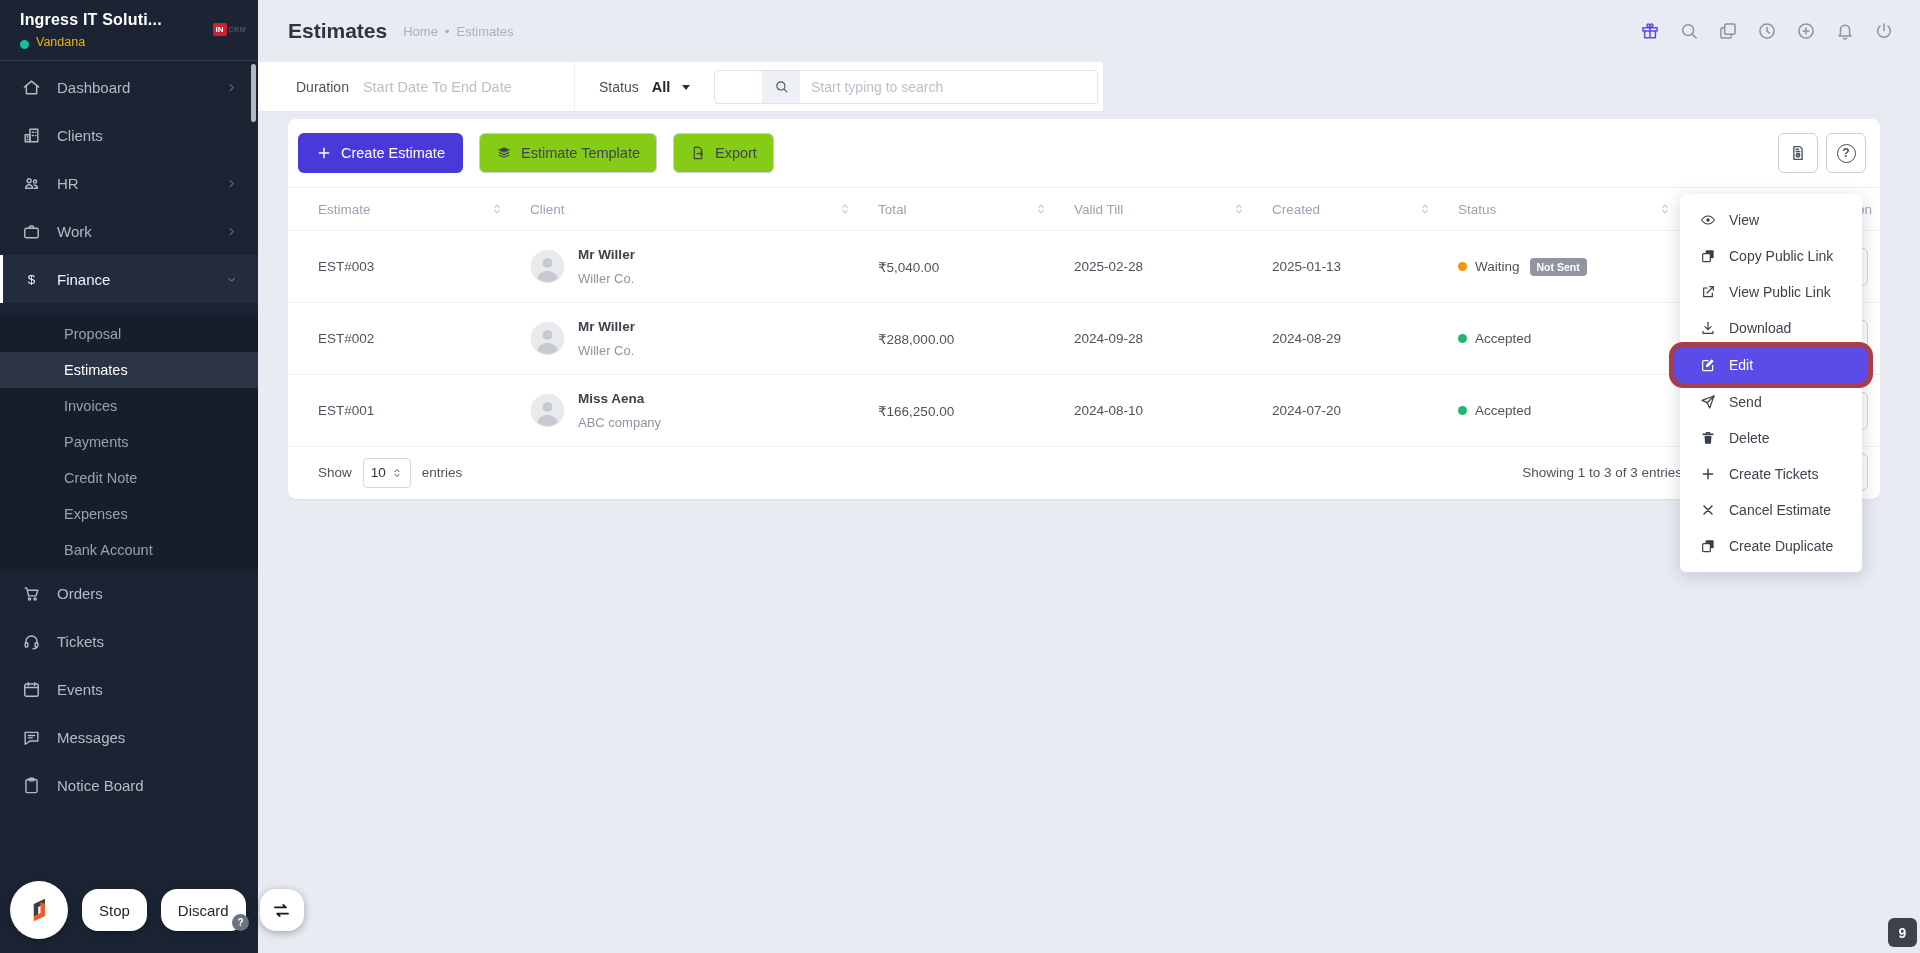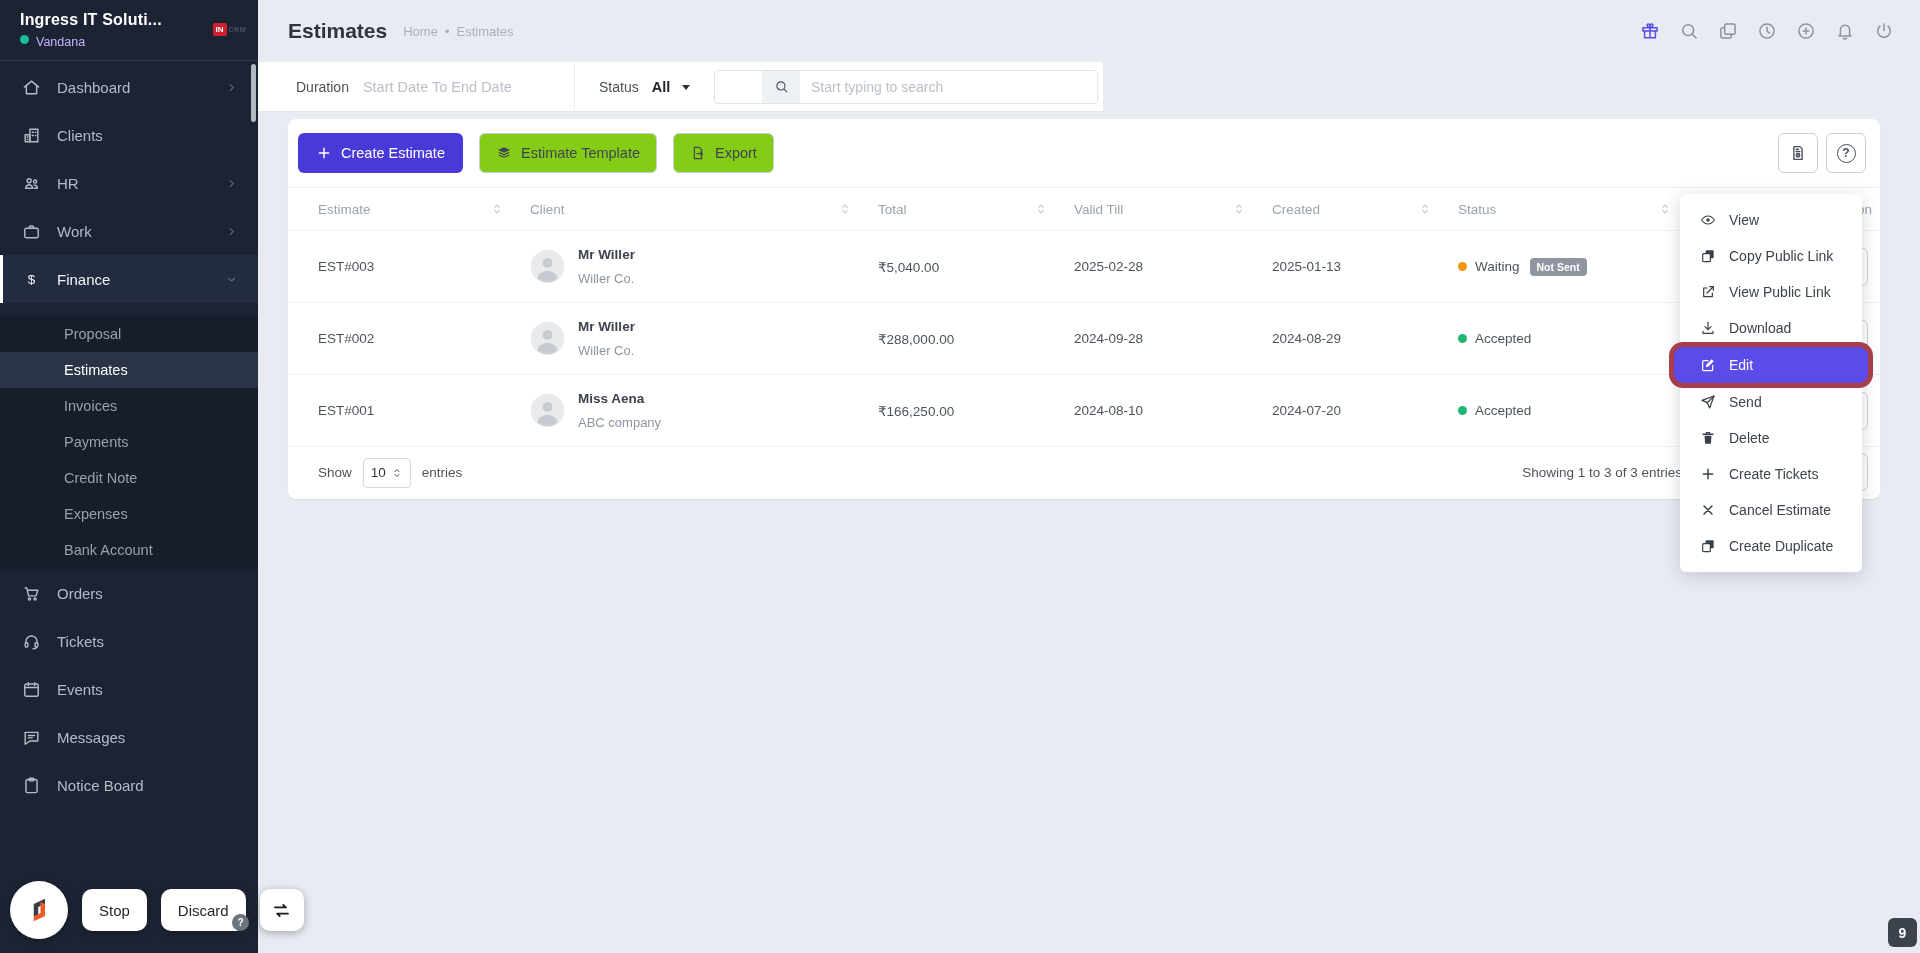--- a/index.html
+++ b/index.html
@@ -7,21 +7,21 @@
   body {
     position:relative; overflow:hidden; background:#e8ebf2;
     font-family:"Liberation Sans","DejaVu Sans",sans-serif; color:#3f4651;
   }
   [data-icon] svg { width:100%; height:100%; display:block; }
 
   
   .sidebar { position:absolute; left:0; top:0; bottom:0; width:258px; background:#1c2434; z-index:40; }
   .side-head { position:relative; height:61px; border-bottom:1px solid rgba(255,255,255,.09); padding:11px 14px 0 20px; }
   .company { color:#fff; font-size:16px; font-weight:bold; letter-spacing:.2px; }
-  .userline { margin-top:6px; display:flex; align-items:flex-start; gap:7px; font-size:12.5px; color:#c4b5fd; }
+  .userline { margin-top:6px; display:flex; align-items:flex-end; gap:7px; font-size:12.5px; color:#eab308; }
   .udot { width:9px; height:9px; border-radius:50%; background:#1abc9c; }
   .crm-badge { position:absolute; right:12px; top:23px; display:flex; align-items:center; gap:2px; }
   .crm-in { background:#cf2030; color:#fff; font-size:8px; font-weight:bold; padding:2px 3px; border-radius:2px; }
   .crm-rest { color:#4a5364; font-size:7px; font-weight:bold; letter-spacing:.5px; }
   .side-scrollthumb { position:absolute; right:2px; top:64px; width:5px; height:58px; background:#c3c8d2; border-radius:3px; opacity:.9; z-index:5; }
   .s-nav { padding-top:2px; }
   .s-item { height:48px; display:flex; align-items:center; padding:0 20px 0 22px; gap:16px; font-size:15px; color:#b4bbc7; cursor:pointer; position:relative; }
   .s-ic { width:19px; height:19px; flex:none; }
   .s-label { flex:1; }
   .s-chev { width:13px; height:13px; color:#8791a0; flex:none; }
@@ -98,21 +98,21 @@
   .ctx { position:absolute; left:1680px; top:194px; width:182px; background:#fff; border-radius:6px; box-shadow:0 4px 18px rgba(30,35,60,.18); padding:8px 0; z-index:60; }
   .ctx-item { height:36px; display:flex; align-items:center; gap:13px; padding:0 12px 0 20px; font-size:14px; color:#3c434d; cursor:pointer; }
   .ctx-ic { width:16px; height:16px; color:#394049; flex:none; }
   .ctx-item.active { background:#5b4be8; color:#fff; margin:1px -6px; padding-left:26px; border-radius:9px; box-shadow:0 0 0 5px #a83d4c; position:relative; z-index:2; }
   .ctx-item.active .ctx-ic { color:#fff; }
 
   
   .fab-wrap { position:absolute; left:10px; bottom:14px; display:flex; align-items:center; gap:14px; z-index:70; }
   .fab-logo { width:58px; height:58px; border-radius:50%; background:#fff; box-shadow:0 2px 8px rgba(0,0,0,.3); display:flex; align-items:center; justify-content:center; cursor:pointer; }
   .fab-logo span { width:36px; height:36px; }
-  .fab-btn { background:#fff; border:none; border-radius:10px; box-shadow:0 2px 8px rgba(0,0,0,.3); height:42px; padding:0 17px; display:flex; align-items:center; justify-content:center; font-size:15px; color:#22262c; font-family:inherit; cursor:pointer; }
+  .fab-btn { background:#fff; border:none; border-radius:16px; box-shadow:0 2px 8px rgba(0,0,0,.3); height:42px; padding:0 17px; display:flex; align-items:center; justify-content:center; font-size:15px; color:#22262c; font-family:inherit; cursor:pointer; }
   .fab-swap { width:44px; padding:0; }
   .fab-swap span { width:21px; height:21px; color:#15181d; }
   .mini-help { position:absolute; left:222px; bottom:8px; width:17px; height:17px; border-radius:50%; background:#6c737c; color:#fff; font-size:10px; font-weight:bold; display:flex; align-items:center; justify-content:center; z-index:71; }
   .page-badge { position:absolute; right:3px; bottom:6px; width:29px; height:29px; background:#3c434c; border-radius:6px; color:#fff; font-size:14px; font-weight:bold; display:flex; align-items:center; justify-content:center; z-index:70; }
 </style>
 </head>
 <body>
 
 <aside class="sidebar">
   <div class="side-head">

